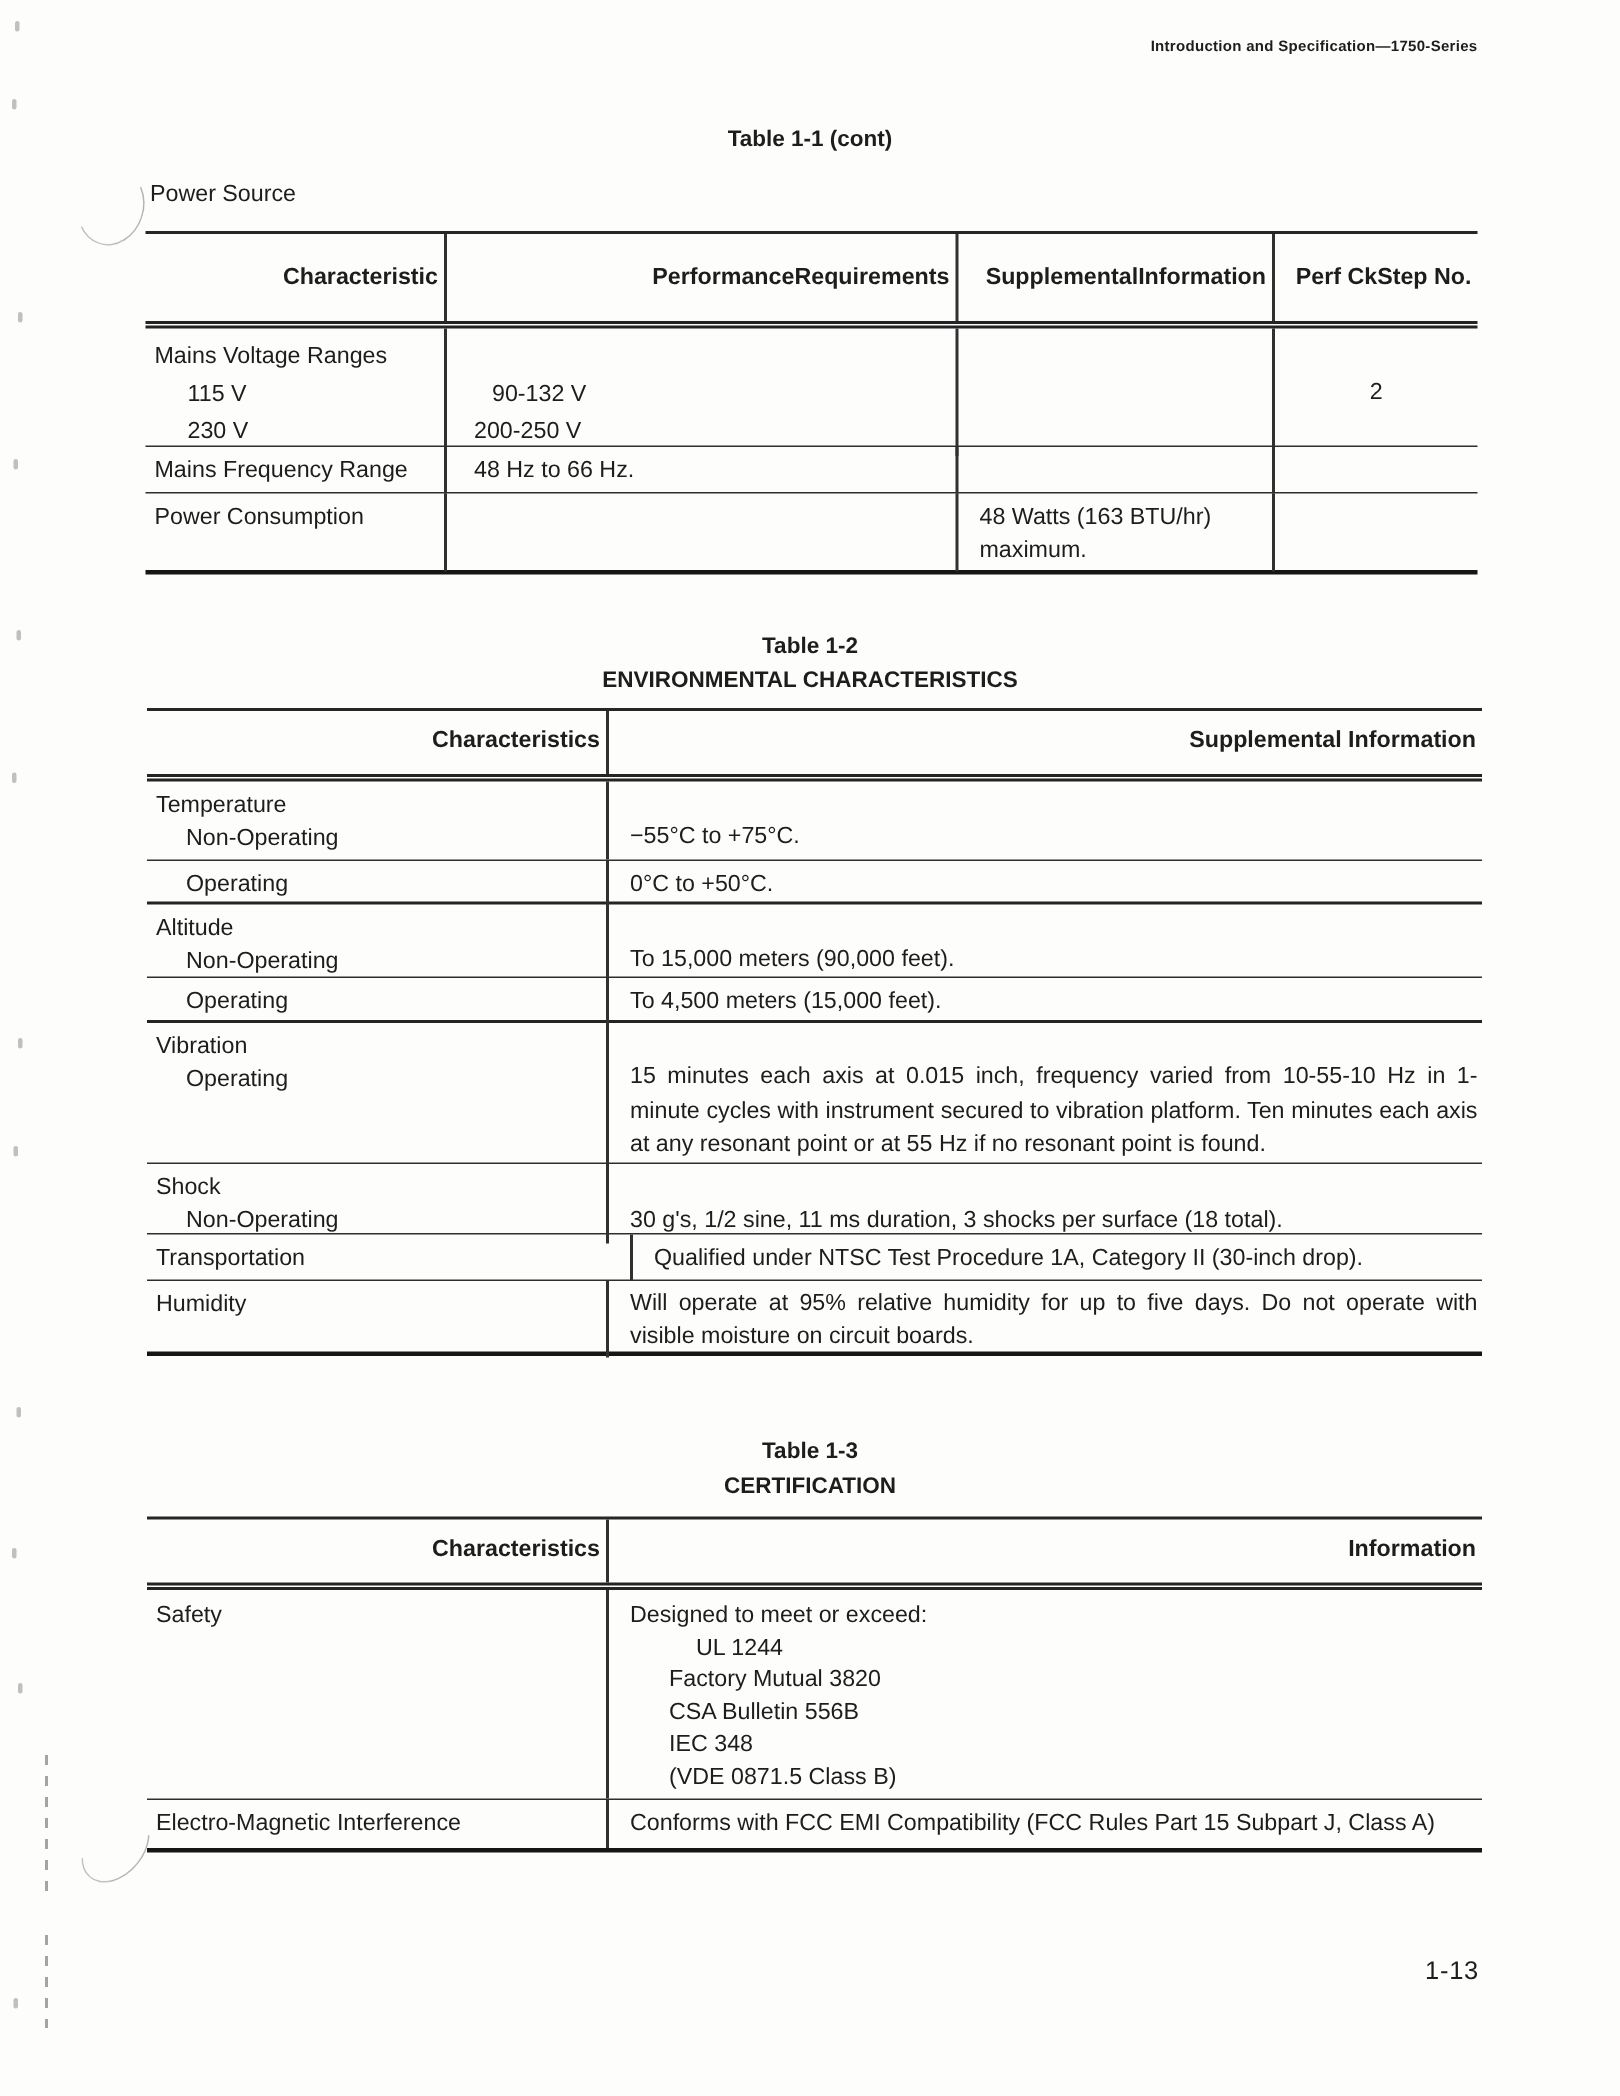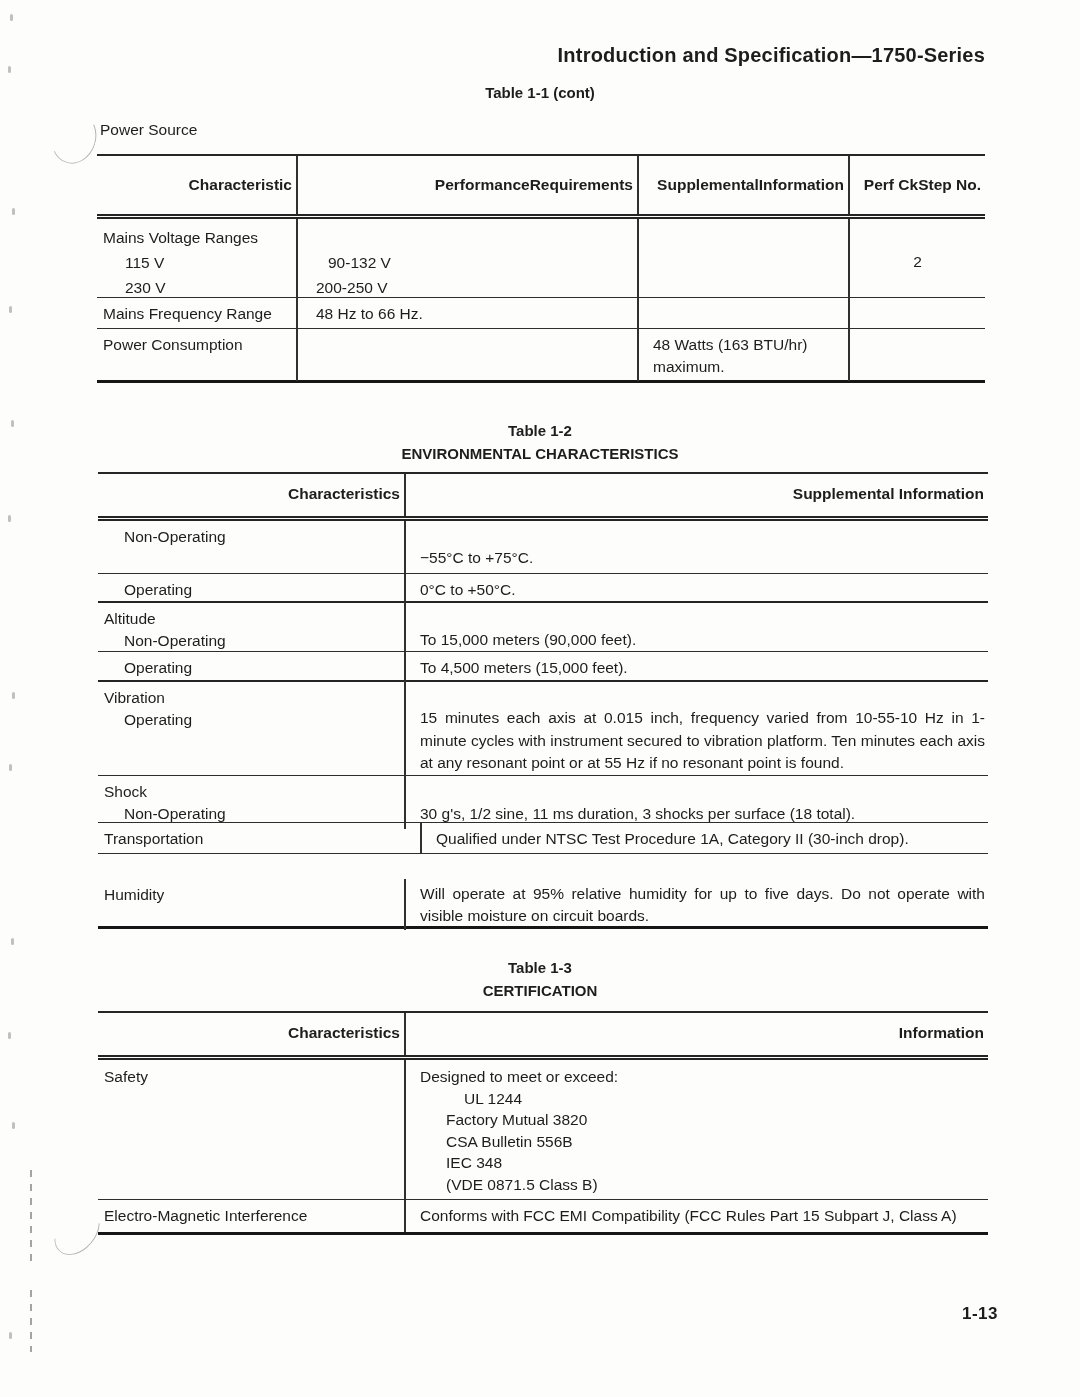--- a/index.html
+++ b/index.html
@@ -2,24 +2,24 @@
 <html><head>
 <meta charset="utf-8">
 <style>
   html,body { margin:0; padding:0; background:#e8e8e6; }
   .page {
     position:relative; width:1080px; height:1397px; margin:0 auto;
     background:#fdfdfc; overflow:hidden;
     font-family:"Liberation Sans", sans-serif;
     font-size:15.5px; color:#1d1d1d;
   }
-  .hdr-right { position:absolute; top:44px; right:95px; font-weight:bold; font-size:20px; letter-spacing:.2px; }
+  .hdr-right { position:absolute; top:26px; right:95px; font-weight:bold; font-size:10px; letter-spacing:.2px; }
   .t1-title { position:absolute; top:84px; left:0; width:1080px; text-align:center; font-weight:bold; font-size:15px; }
   .power-source { position:absolute; top:121px; left:100px; font-size:15.5px; }
-  .pagenum { position:absolute; top:1304px; right:82px; font-weight:bold; font-size:17px; letter-spacing:.5px; }
+  .pagenum { position:absolute; top:1304px; right:94px; font-weight:normal; font-size:17px; letter-spacing:.5px; }
 
   
   .tbl { position:absolute; background:transparent; }
   .tbl { border-top:2.5px solid #262626; border-bottom:3.5px solid #161616; }
   .trow { display:grid; }
   .trow.sep { border-bottom:1.6px solid #2e2e2e; }
   .trow.sep-heavy { border-bottom:2.6px solid #242424; }
   .thead { border-bottom:5px double #242424; }
   .cell { padding:5px 4px 4px 6px; line-height:21.5px; }
   .cell + .cell { border-left:2px solid #303030; }
@@ -53,21 +53,21 @@
   .t2 .thead, .t3 .thead { height:42px; }
   .t2 .thead .hcell, .t3 .thead .hcell { padding-bottom:8px; }
   .val { padding-left:14px; padding-right:3px; }
   .val.just { text-align:justify; }
   .voff { padding-top:27px; }      
   .voff-sm { padding-top:26px; }
   .t2 .r1 { height:52px; } .t2 .r2 { height:27px; }
   .t2 .r3 { height:48px; } .t2 .r4 { height:28px; }
   .t2 .r5 { height:93px; } .t2 .r5 .val { line-height:22.5px; padding-top:25px; }
   .t2 .r6 { height:46px; } .t2 .r7 { height:30px;gap:16px; }
-  .t2 .r8 { height:47px;margin-top:25px; } .t2 .r8 .val { padding-top:4px; line-height:21.5px; }
+  .t2 .r8 { height:47px; } .t2 .r8 .val { padding-top:4px; line-height:21.5px; }
   .t3 .r1 { height:139px; } .t3 .r1 .cell { line-height:21.5px; padding-top:6px; }
   .t3 .r2 { height:32px; }
   .t3 .li1 { padding-left:44px; }
   .t3 .li2 { padding-left:26px; }
 
   
   .art { position:absolute; pointer-events:none; }
   .arc {
     width:42px; height:50px;
     border:1.4px solid rgba(110,110,110,.55);
@@ -152,20 +152,21 @@
       <div class="cell hcell">
           <span>Characteristics</span>
         </div>
       <div class="cell hcell">
           <span>Supplemental Information</span>
         </div>
     </div>
 
     <div class="trow r1 sep">
       <div class="cell">
+        <div>Temperature</div>
         <div class="ind2">Non-Operating</div>
       </div>
       <div class="cell val voff-sm">−55°C to +75°C.</div>
     </div>
 
     <div class="trow r2 sep-heavy">
       <div class="cell">
           <div class="ind2">Operating</div>
         </div>
       <div class="cell val">0°C to +50°C.</div>

